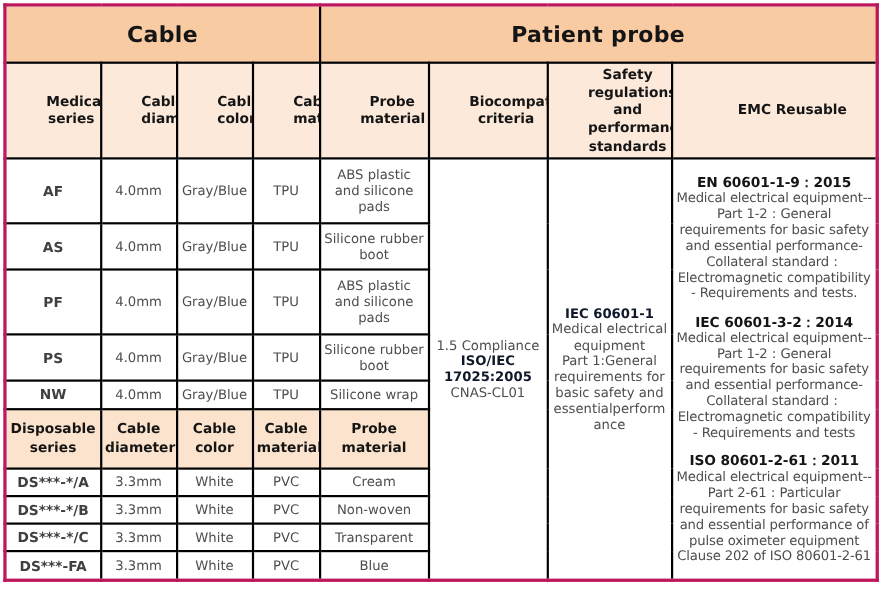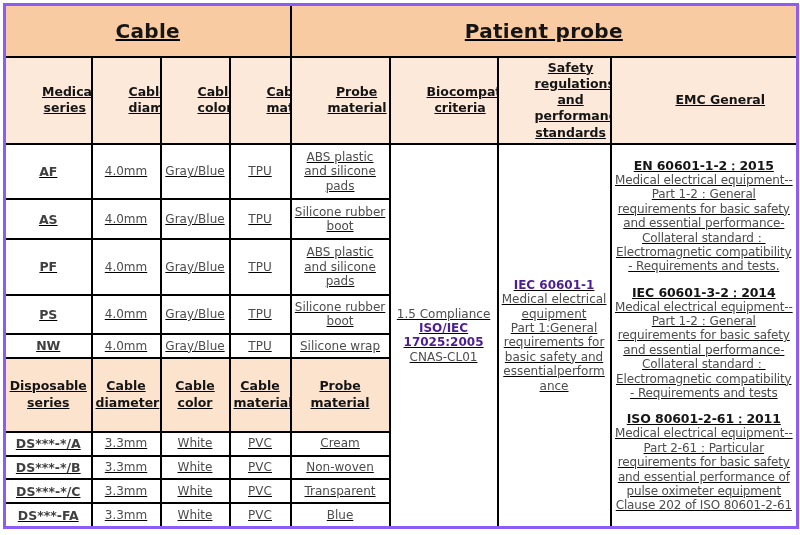--- a/index.html
+++ b/index.html
@@ -9,22 +9,21 @@
     background:#ffffff;
     font-family:"DejaVu Sans","Liberation Sans",sans-serif;
     box-sizing:border-box;
     padding:3px;
   }
   table.spec{
     width:793px;
     height:526px;
     table-layout:fixed;
     border-collapse:collapse;
-    border:3px solid #8b5cf6;
-    text-decoration:underline;
+    border:3px solid #be185d;
   }
   table.spec td{
     border:2px solid #000;
     text-align:center;
     vertical-align:middle;
     padding:2px 3px;
     box-sizing:border-box;
     overflow:hidden;
   }
   
@@ -45,30 +44,30 @@
     color:#151515;
     line-height:1.3;
     padding-left:36px;
   }
   .red-label{color:#BE3A31;}
   
   tr.r-data td{font-size:12px;color:#4d4d4d;line-height:1.2;}
   tr.r-data td.series{font-size:12.5px;font-weight:bold;color:#404040;}
   
   tr.r-disp td{
-    height:74px;
+    height:54px;
     background:#FBE3CD;
     font-size:12.5px;
     font-weight:bold;
     color:#151515;
     line-height:1.3;
   }
   
   td.span-cell{background:#ffffff;font-size:11.5px;color:#3a3a3a;line-height:1.32;}
-  td.span-cell .b{font-weight:bold;font-size:12px;color:#4c1d95;}
+  td.span-cell .b{font-weight:bold;font-size:12px;color:#0f172a;}
   td.span-cell .pre{white-space:pre-line;overflow-wrap:break-word;word-wrap:break-word;}
   
   td.emc-cell{
     vertical-align:top;
     text-align:left;
     padding:3px 2px 2px 6px;
     font-size:11px;
     color:#2e2e2e;
     line-height:15px;
     letter-spacing:-0.15px;
@@ -101,21 +100,21 @@
     </tr>
 
     <tr class="r-colhead">
       <td class="red-label">Medical series</td>
       <td>Cable diameter</td>
       <td>Cable color</td>
       <td>Cable material</td>
       <td>Probe material</td>
       <td>Biocompatibility criteria</td>
       <td>Safety regulations and performance standards</td>
-      <td>EMC General</td>
+      <td>EMC Reusable</td>
     </tr>
 
     <tr class="r-data">
       <td class="series">AF</td>
       <td>4.0mm</td>
       <td>Gray/Blue</td>
       <td>TPU</td>
       <td>ABS plastic and silicone pads</td>
 
       <td class="span-cell" rowspan="10">
@@ -130,21 +129,21 @@
         <div class="pre">Medical electrical
 equipment
 Part 1:General
 requirements for
 basic safety and
 essentialperformance</div>
       </td>
 
       <td class="emc-cell" rowspan="10">
         <div class="emc-section">
-          <div class="emc-title">EN 60601-1-2：2015</div>
+          <div class="emc-title">EN 60601-1-9：2015</div>
           <div class="emc-body">Medical electrical equipment--
 Part 1-2：General requirements for basic safety and essential performance-Collateral standard：Electromagnetic compatibility - Requirements and tests.</div>
         </div>
         <div class="emc-section">
           <div class="emc-title">IEC 60601-3-2：2014</div>
           <div class="emc-body">Medical electrical equipment--
 Part 1-2：General requirements for basic safety and essential performance-Collateral standard：Electromagnetic compatibility - Requirements and tests</div>
         </div>
         <div class="emc-section">
           <div class="emc-title">ISO 80601-2-61：2011</div>

